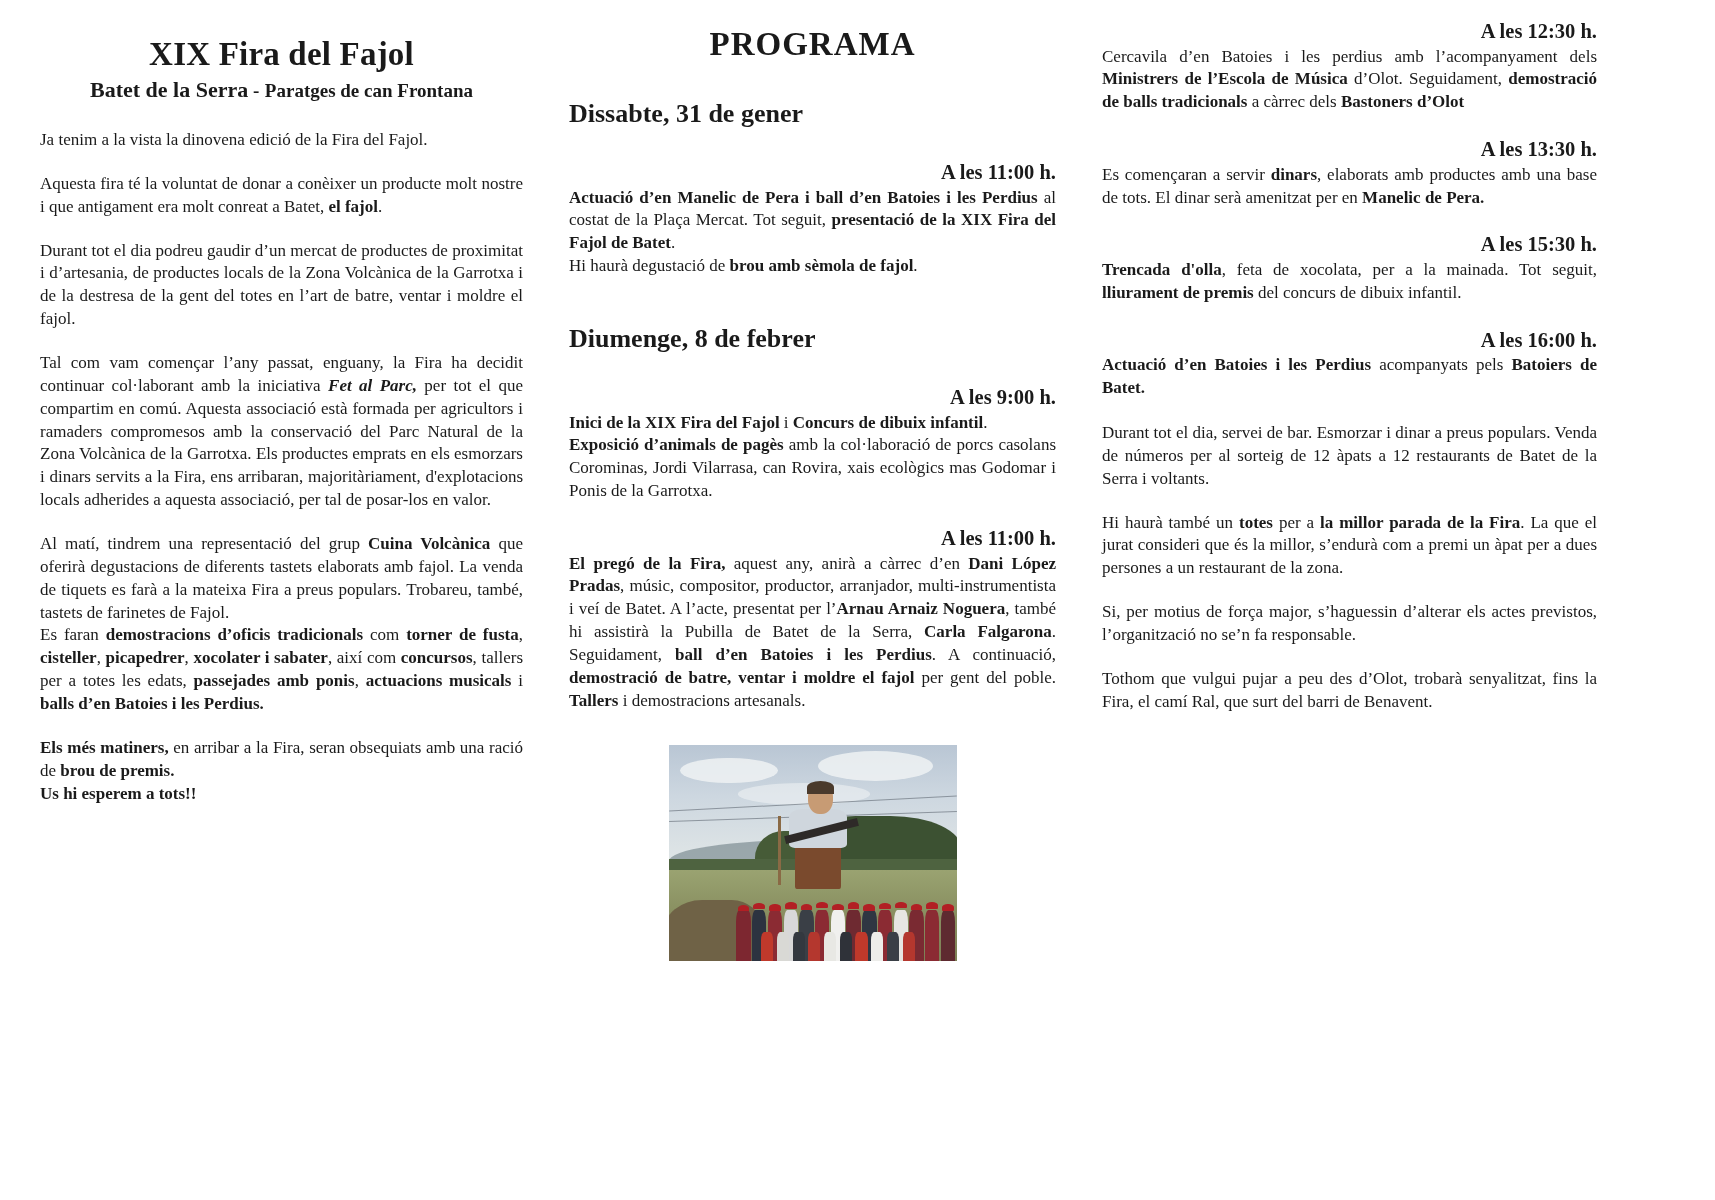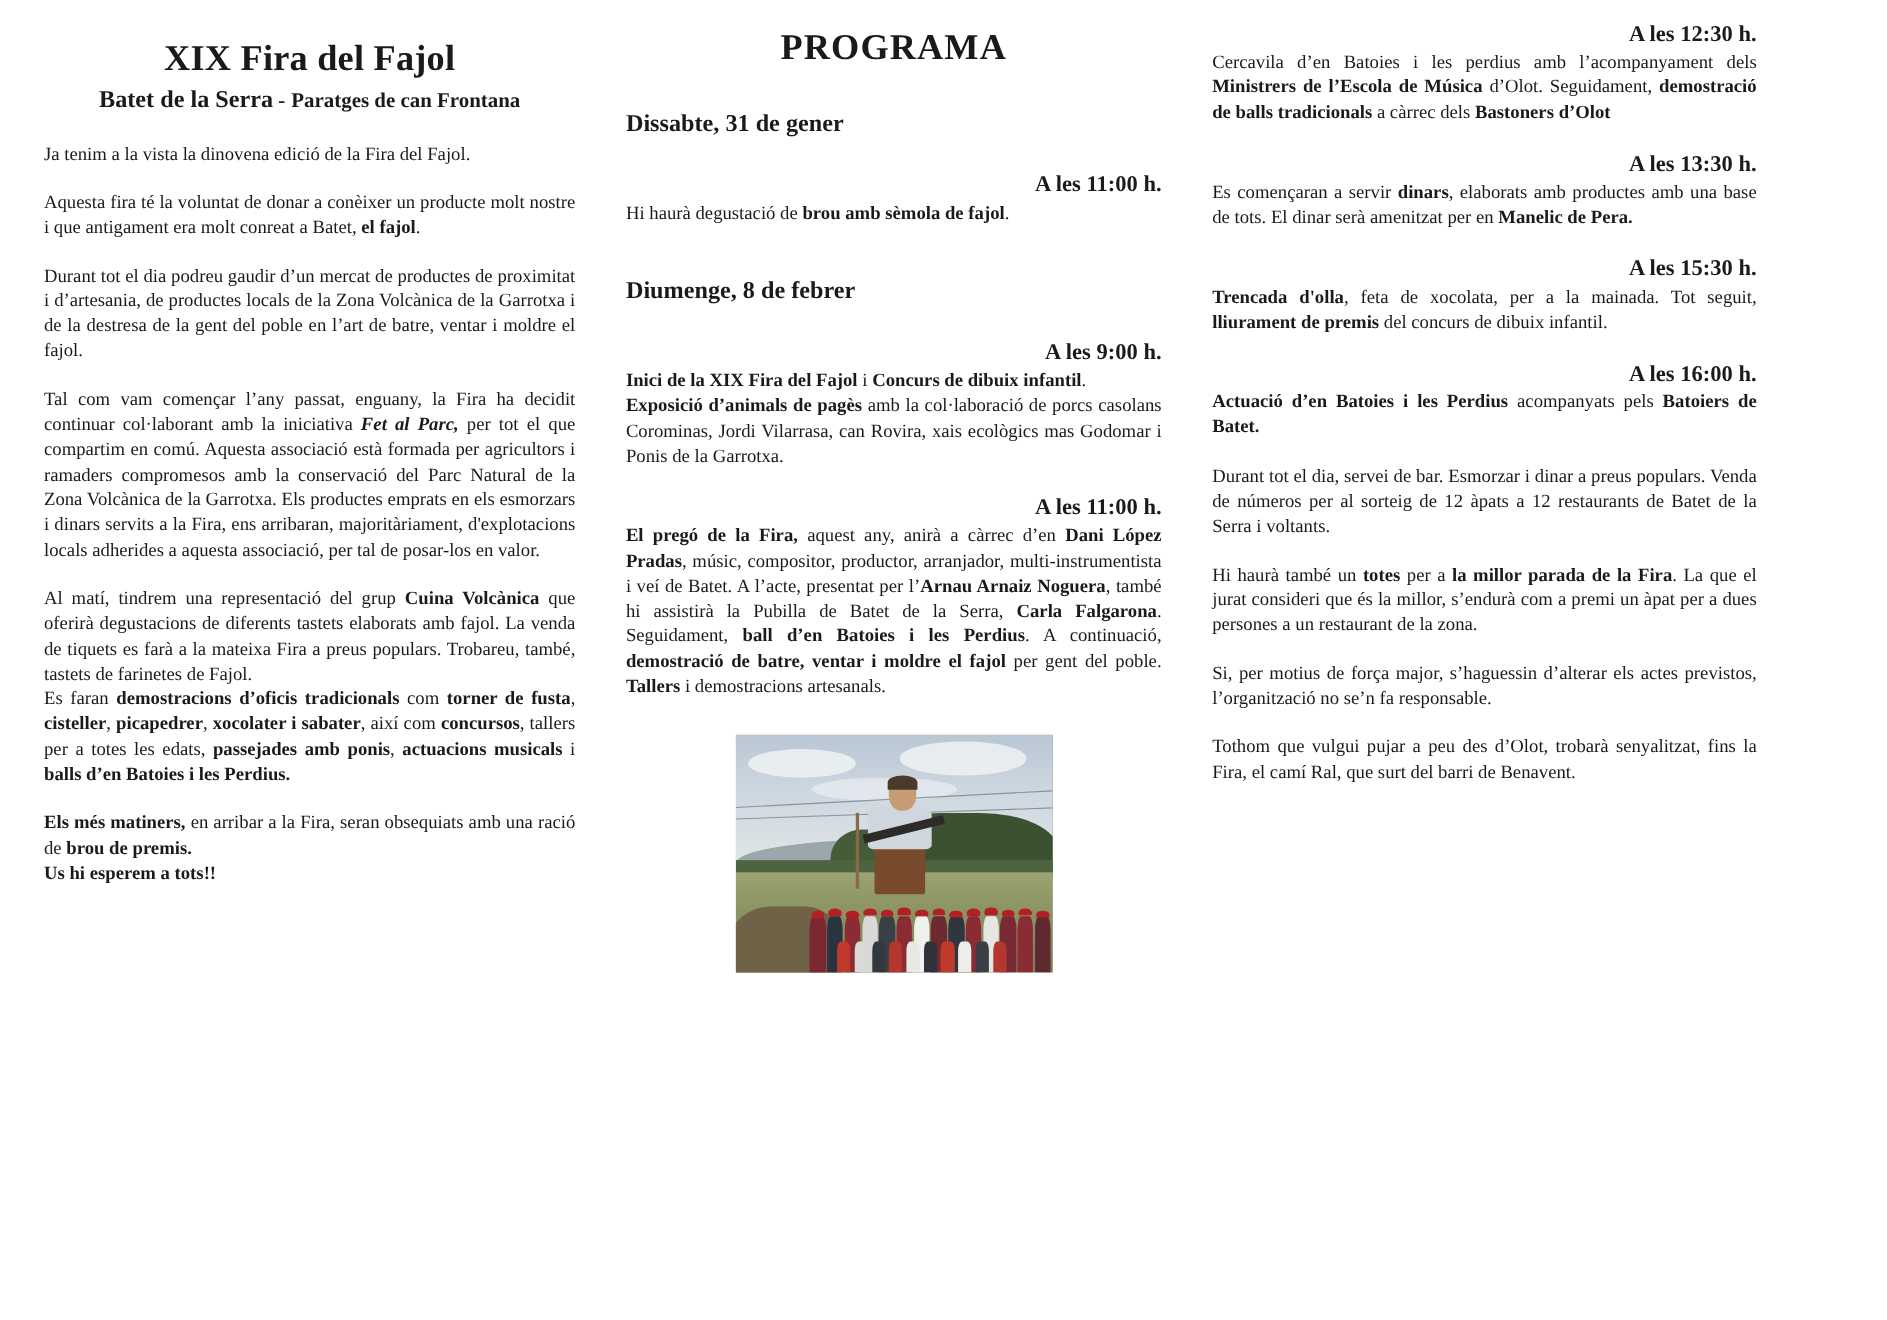--- a/index.html
+++ b/index.html
@@ -53,21 +53,21 @@
   .fair-subtitle .sub { font-size: 19px; font-weight: bold; }
 
   .program-title {
     font-size: 33px;
     font-weight: bold;
     text-align: center;
     margin: 8px 0 36px 0;
     letter-spacing: 1px;
   }
   .day-heading {
-    font-size: 22px;
+    font-size: 26px;
     font-weight: bold;
     margin: 0 0 30px 0;
   }
   .day-heading.second { margin-top: 46px; }
 
   
   p.body {
     font-size: 17px;
     line-height: 1.345;
     text-align: justify;
@@ -191,41 +191,42 @@
 
       <div class="fair-subtitle">
         <span class="place">Batet de la Serra</span><span class="sep"> </span><span class="sep">-</span>
         <span class="sub">Paratges de can Frontana</span>
       </div>
 
       <p class="body"><span>Ja tenim a la vista la dinovena edició de la Fira del Fajol.</span></p>
 
       <p class="body"><span>Aquesta fira té la voluntat de donar a conèixer un producte molt nostre i que antigament era molt conreat a Batet, </span><b>el fajol</b><span>.</span></p>
 
-      <p class="body"><span>Durant tot el dia podreu gaudir d’un mercat de productes de proximitat i d’artesania, de productes locals de la Zona Volcànica de la Garrotxa i de la destresa de la gent del poble en l’art de batre, ventar i moldre el fajol.</span></p>
+      <p class="body"><span>Durant tot el dia podreu gaudir d’un mercat de productes de proximitat i d’artesania, de productes locals de la Zona Volcànica de la Garrotxa i de la destresa de la gent del totes en l’art de batre, ventar i moldre el fajol.</span></p>
 
       <p class="body"><span>Tal com vam començar l’any passat, enguany, la Fira ha decidit continuar col·laborant amb la iniciativa </span><span class="bi">Fet al Parc,</span><span> per tot el que compartim en comú.   Aquesta associació està formada per agricultors i ramaders compromesos amb la conservació del Parc Natural de la Zona Volcànica de la Garrotxa. Els productes emprats en els esmorzars i dinars servits a la Fira, ens arribaran, majoritàriament, d'explotacions locals adherides a aquesta associació, per tal de posar-los en valor.</span></p>
 
       <p class="body nogap"><span>Al matí, tindrem una representació del grup </span><b>Cuina Volcànica</b><span> que oferirà degustacions de diferents tastets elaborats amb fajol. La venda de tiquets es farà a la mateixa Fira a preus populars. Trobareu, també, tastets de farinetes de Fajol.</span></p>
 
       <p class="body"><span>Es faran </span><b>demostracions d’oficis tradicionals</b><span> com </span><b>torner de fusta</b><span>, </span><b>cisteller</b><span>, </span><b>picapedrer</b><span>, </span><b>xocolater i sabater</b><span>, així com </span><b>concursos</b><span>, tallers per a totes les edats, </span><b>passejades amb ponis</b><span>, </span><b>actuacions musicals</b><span> i </span><b>balls d’en Batoies i les Perdius.</b></p>
 
       <p class="body nogap"><b>Els més matiners,</b><span> en arribar a la Fira, seran obsequiats amb una ració de </span><b>brou de premis.</b></p>
       <p class="body"><b>Us hi esperem a tots!!</b></p>
 
     </div>
 
     <div class="col col-mid">
 
       <h2 class="program-title">PROGRAMA</h2>
 
       <h3 class="day-heading">Dissabte, 31 de gener</h3>
 
       <div class="slot">
         <p class="time">A les 11:00 h.</p>
+        <p class="body"><b>Actuació d’en Manelic de Pera i ball d’en Batoies i les Perdius</b><span> al costat de la Plaça Mercat. Tot seguit, </span><b>presentació de la XIX Fira del Fajol de Batet</b><span>.</span></p>
         <p class="body"><span>Hi haurà degustació de </span><b>brou amb sèmola de fajol</b><span>.</span></p>
       </div>
 
       <h3 class="day-heading second">Diumenge, 8 de febrer</h3>
 
       <div class="slot">
         <p class="time">A les 9:00 h.</p>
         <p class="body"><b>Inici de la XIX Fira del Fajol</b><span> i </span><b>Concurs de dibuix infantil</b><span>.</span></p>
         <p class="body"><b>Exposició d’animals de pagès</b><span> amb la col·laboració de porcs casolans Corominas, Jordi Vilarrasa, can Rovira, xais ecològics mas Godomar i Ponis de la Garrotxa.</span></p>
       </div>

